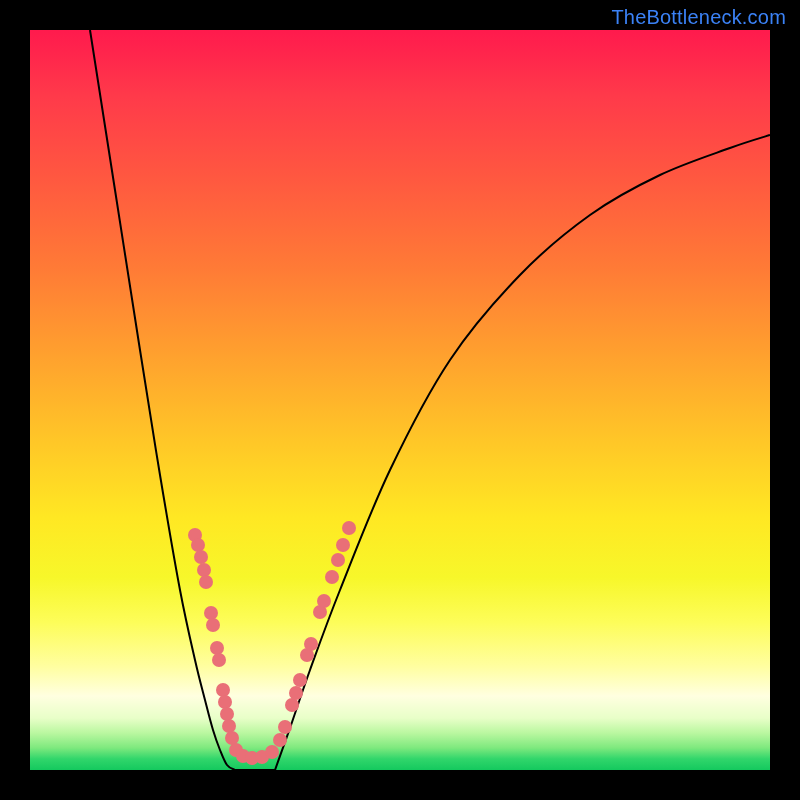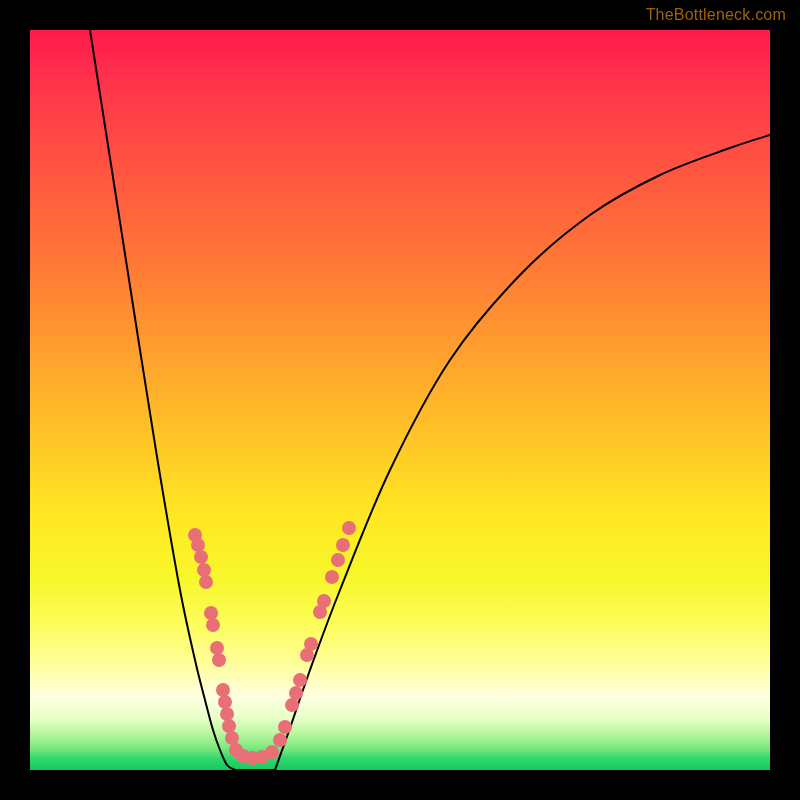--- a/index.html
+++ b/index.html
@@ -39,22 +39,22 @@
       #baf7a0 95%,
       #7ee97e 97%,
       #31d66b 98.5%,
       #14c95e 100%
     );
   }
   .watermark {
     position: absolute;
     top: 6px;
     right: 14px;
-    color: #a16207;
-    font-size: 16px;
+    color: #3b82f6;
+    font-size: 20px;
     letter-spacing: 0.2px;
     font-weight: 400;
     user-select: none;
   }
   svg.curves {
     position: absolute;
     inset: 0;
   }
 </style>
 </head>

